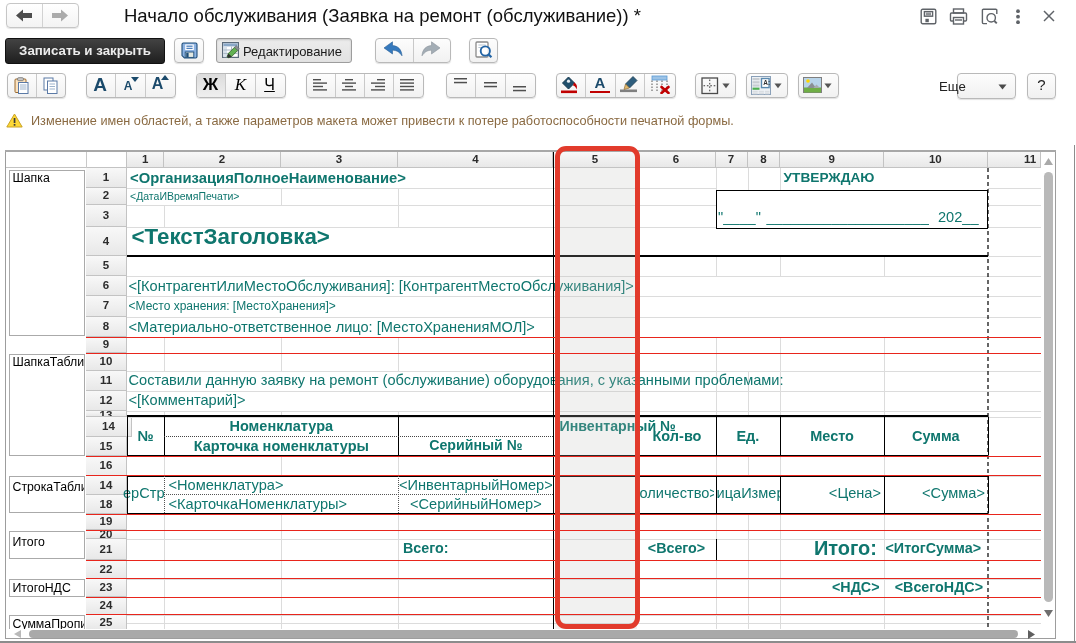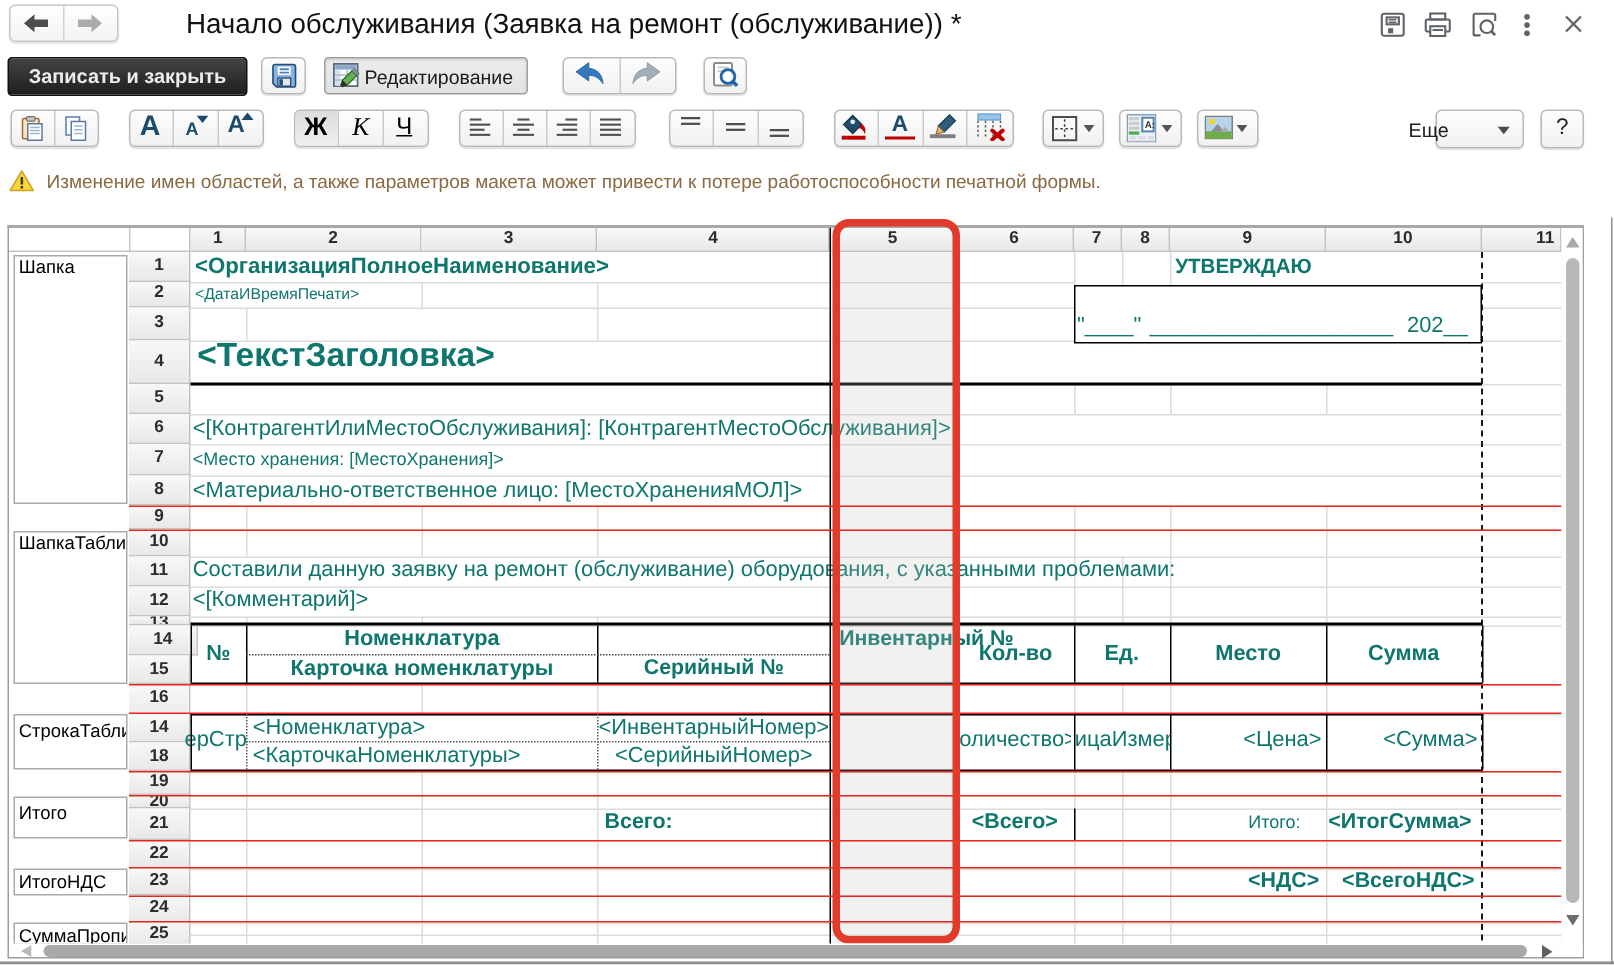--- a/index.html
+++ b/index.html
@@ -409,21 +409,21 @@
 <div class="t" style="left:168.5px;top:476.9px;font-size:14.6px;line-height:16.1px;">&lt;Номенклатура&gt;</div>
 <div class="t" style="left:168.5px;top:495.9px;font-size:14.6px;line-height:16.1px;">&lt;КарточкаНоменклатуры&gt;</div>
 <div class="t" style="left:275.9px;top:476.9px;width:400px;text-align:center;font-size:14.6px;line-height:16.1px;">&lt;ИнвентарныйНомер&gt;</div>
 <div class="t" style="left:275.9px;top:495.9px;width:400px;text-align:center;font-size:14.6px;line-height:16.1px;">&lt;СерийныйНомер&gt;</div>
 <div class="t" style="left:639.5px;top:484.7px;width:74px;font-size:14.6px;line-height:16px;overflow:hidden">оличество&gt;</div>
 <div class="t" style="left:716.5px;top:484.7px;width:63px;font-size:14.6px;line-height:16px;overflow:hidden">ицаИзмер</div>
 <div class="t" style="right:195px;top:485.4px;font-size:14.6px;line-height:16.1px;">&lt;Цена&gt;</div>
 <div class="t" style="right:91px;top:485.4px;font-size:14.6px;line-height:16.1px;">&lt;Сумма&gt;</div>
 <div class="t" style="left:403px;top:541.0500000000001px;font-size:14.3px;line-height:15.8px;font-weight:bold;">Всего:</div>
 <div class="t" style="left:476.5px;top:541.0500000000001px;width:400px;text-align:center;font-size:14.3px;line-height:15.8px;font-weight:bold;">&lt;Всего&gt;</div>
-<div class="t" style="right:209px;top:541.0500000000001px;font-size:12px;line-height:15.8px;font-weight:normal;">Итого:</div>
+<div class="t" style="right:199px;top:541.0500000000001px;font-size:20px;line-height:15.8px;font-weight:bold;">Итого:</div>
 <div class="t" style="right:95px;top:541.0500000000001px;font-size:14.3px;line-height:15.8px;font-weight:bold;">&lt;ИтогСумма&gt;</div>
 <div class="t" style="right:196.5px;top:579.8000000000001px;font-size:14.3px;line-height:15.8px;font-weight:bold;">&lt;НДС&gt;</div>
 <div class="t" style="right:93px;top:579.8000000000001px;font-size:14.3px;line-height:15.8px;font-weight:bold;">&lt;ВсегоНДС&gt;</div>
 <div class="bl" style="left:553px;top:152px;width:1.2px;height:478px;z-index:4"></div>
 <div class="bl" style="left:127px;top:254.5px;width:860.6px;height:2px;z-index:4"></div>
 <div class="bl" style="left:127px;top:415px;width:860.6px;height:2px;z-index:4"></div>
 <div class="bl" style="left:127px;top:455px;width:860.6px;height:1.2px;z-index:4"></div>
 <div class="bl" style="left:127px;top:417px;width:1.2px;height:38px;z-index:4"></div>
 <div class="bl" style="left:164.3px;top:417px;width:1.2px;height:38px;z-index:4"></div>
 <div class="bl" style="left:398.2px;top:417px;width:1.2px;height:38px;z-index:4"></div>

